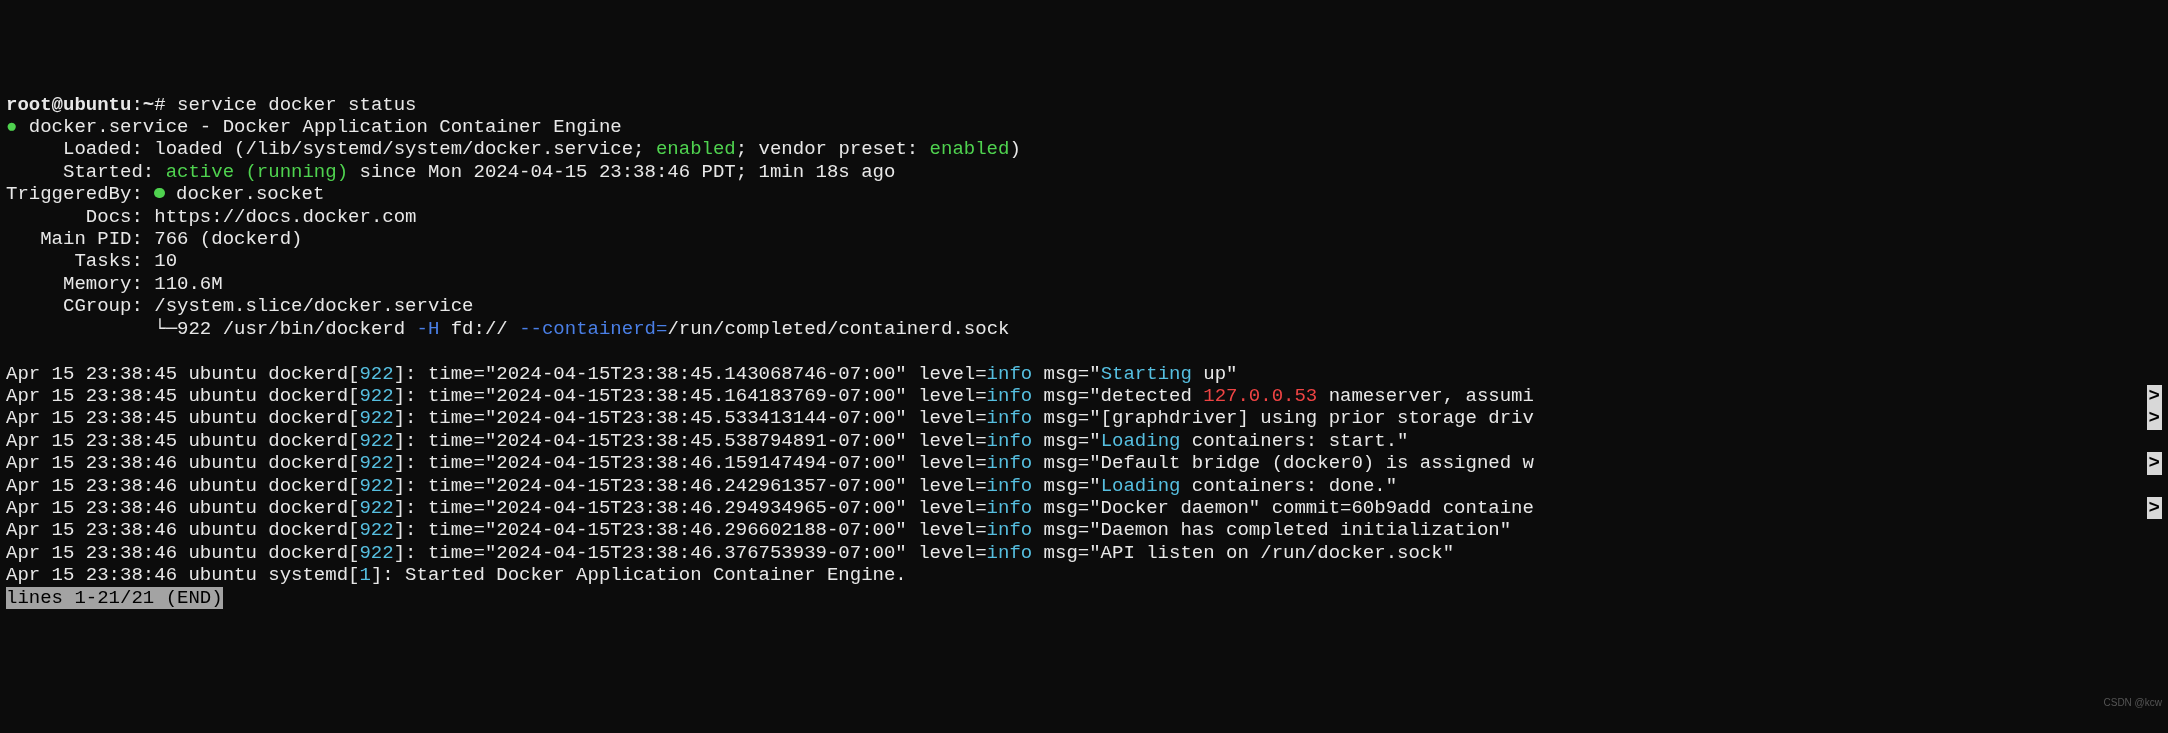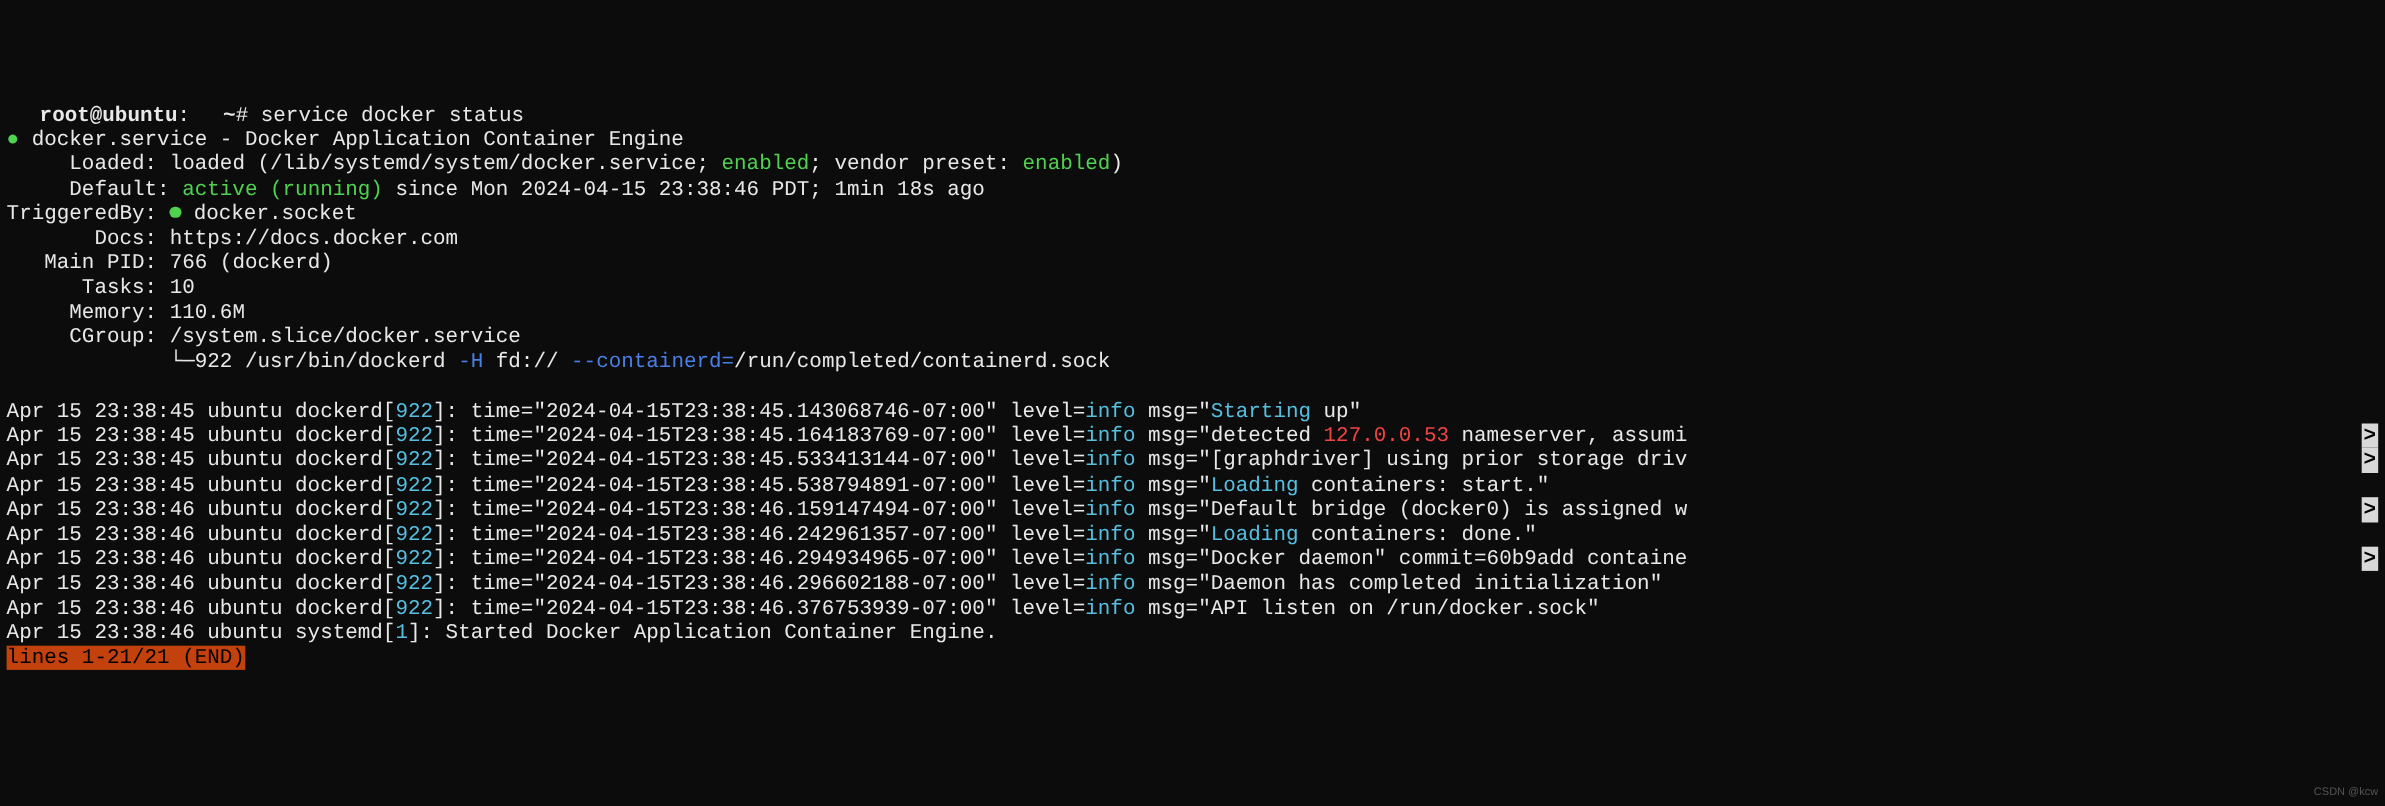--- a/index.html
+++ b/index.html
@@ -13,35 +13,35 @@
     white-space: pre;
     overflow: hidden;
     width: 2156px;
     height: 725px;
   }
   .green  { color: #4fd24f; }
   .cyan   { color: #56bfe0; }
   .blue   { color: #4a7fe6; }
   .pink   { color: #ef4444; }
   .uline  { }
-  .rev    { background: #c2410c; color: #000; }
-  .bold   { font-weight: bold; margin-left: 30px; }
+  .rev    { background: #a3a3a3; color: #000; }
+  .bold   { font-weight: bold; }
   .dot    { display:inline-block; width:0.55em; height:0.55em; border-radius:50%; background:#4fd24f; vertical-align:middle; margin-bottom:3px;}
-  .watermark { position:absolute; right:6px; bottom:6px; font-size:10px; color:#555; font-family:sans-serif;}
+  .watermark { position:absolute; right:6px; bottom:24px; font-size:10px; color:#555; font-family:sans-serif;}
   .trunc { position:absolute; right:0; background:#d8d8d8; color:#000; padding:0 2px; font-weight:bold;}
 </style>
 </head>
 <body>
 
 
 
 <div><span><span class="bold">root@ubuntu</span>:<span class="bold">~</span><span>#</span> </span><span>service docker status</span>
 <span class="green">●</span> <span>docker.service</span><span> - </span><span>Docker Application Container Engine</span>
      <span>Loaded:</span><span> loaded (/lib/systemd/system/docker.service; </span><span class="green">enabled</span><span>; vendor preset: </span><span class="green">enabled</span><span>)</span>
-     <span>Default:</span> <span class="green">active (running)</span><span> since Mon 2024-04-15 23:38:46 PDT; 1min 18s ago</span>
+     <span>Started:</span> <span class="green">active (running)</span><span> since Mon 2024-04-15 23:38:46 PDT; 1min 18s ago</span>
 <span>TriggeredBy:</span> <span class="dot"></span><span> docker.socket</span>
        <span>Docs:</span> <span class="uline">https://docs.docker.com</span>
    <span>Main PID:</span><span> 766 (dockerd)</span>
       <span>Tasks:</span><span> 10</span>
      <span>Memory:</span><span> 110.6M</span>
      <span>CGroup:</span><span> /system.slice/docker.service</span>
              <span>└─</span><span>922 </span><span>/usr/bin/dockerd </span><span class="blue">-H</span><span> fd:// </span><span class="blue">--containerd=</span><span>/run/completed/containerd.sock</span>
 
 <div id="log-lines"><div style="position:relative">Apr 15 23:38:45 ubuntu dockerd[<span class="cyan">922</span>]: time="2024-04-15T23:38:45.143068746-07:00" level=<span class="cyan">info</span> msg="<span class="cyan">Starting</span> up"</div><div style="position:relative">Apr 15 23:38:45 ubuntu dockerd[<span class="cyan">922</span>]: time="2024-04-15T23:38:45.164183769-07:00" level=<span class="cyan">info</span> msg="detected <span class="pink">127.0.0.53</span> nameserver, assumi<span class="trunc">&gt;</span></div><div style="position:relative">Apr 15 23:38:45 ubuntu dockerd[<span class="cyan">922</span>]: time="2024-04-15T23:38:45.533413144-07:00" level=<span class="cyan">info</span> msg="[graphdriver] using prior storage driv<span class="trunc">&gt;</span></div><div style="position:relative">Apr 15 23:38:45 ubuntu dockerd[<span class="cyan">922</span>]: time="2024-04-15T23:38:45.538794891-07:00" level=<span class="cyan">info</span> msg="<span class="cyan">Loading</span> containers: start."</div><div style="position:relative">Apr 15 23:38:46 ubuntu dockerd[<span class="cyan">922</span>]: time="2024-04-15T23:38:46.159147494-07:00" level=<span class="cyan">info</span> msg="Default bridge (docker0) is assigned w<span class="trunc">&gt;</span></div><div style="position:relative">Apr 15 23:38:46 ubuntu dockerd[<span class="cyan">922</span>]: time="2024-04-15T23:38:46.242961357-07:00" level=<span class="cyan">info</span> msg="<span class="cyan">Loading</span> containers: done."</div><div style="position:relative">Apr 15 23:38:46 ubuntu dockerd[<span class="cyan">922</span>]: time="2024-04-15T23:38:46.294934965-07:00" level=<span class="cyan">info</span> msg="Docker daemon" commit=60b9add containe<span class="trunc">&gt;</span></div><div style="position:relative">Apr 15 23:38:46 ubuntu dockerd[<span class="cyan">922</span>]: time="2024-04-15T23:38:46.296602188-07:00" level=<span class="cyan">info</span> msg="Daemon has completed initialization"</div><div style="position:relative">Apr 15 23:38:46 ubuntu dockerd[<span class="cyan">922</span>]: time="2024-04-15T23:38:46.376753939-07:00" level=<span class="cyan">info</span> msg="API listen on /run/docker.sock"</div></div><span>Apr 15 23:38:46 ubuntu systemd</span>[<span class="cyan">1</span>]<span>: Started Docker Application Container Engine.</span>
 <span class="rev">lines 1-21/21 (END)</span></div>

